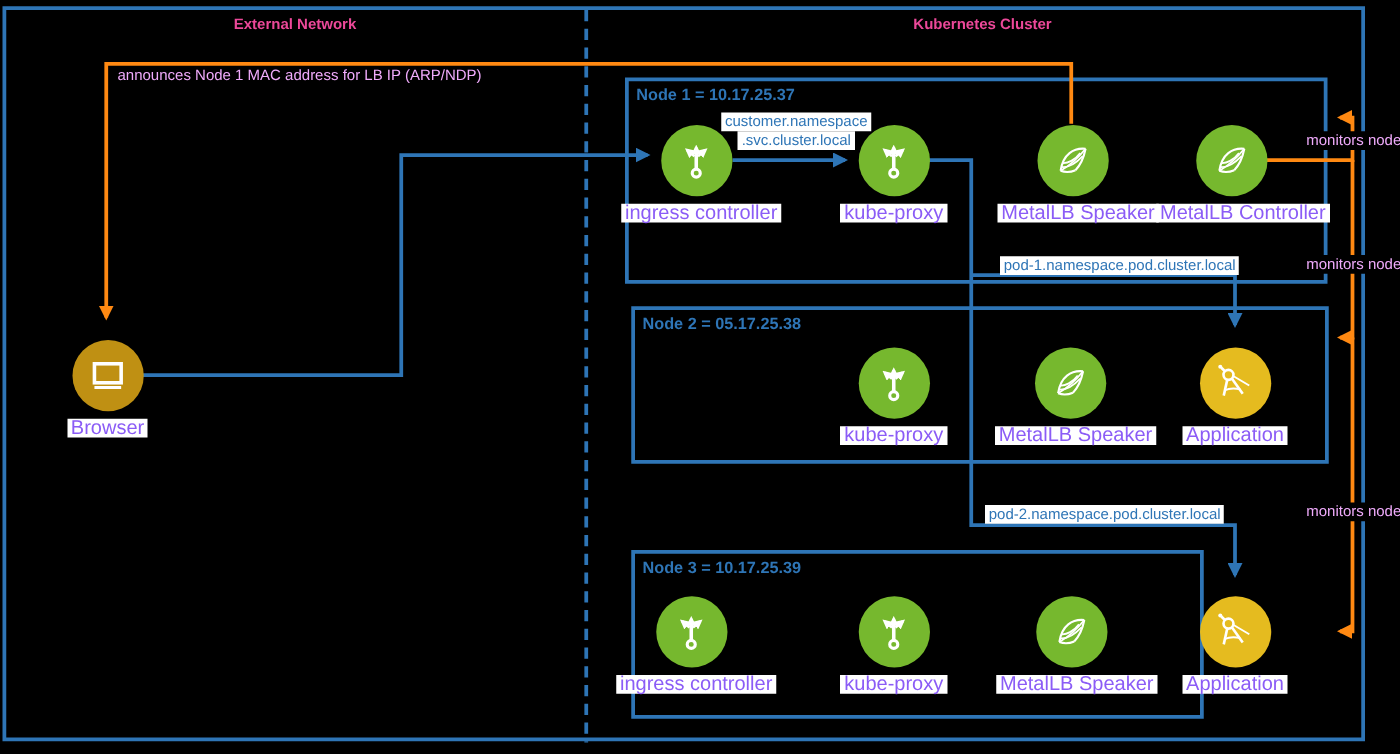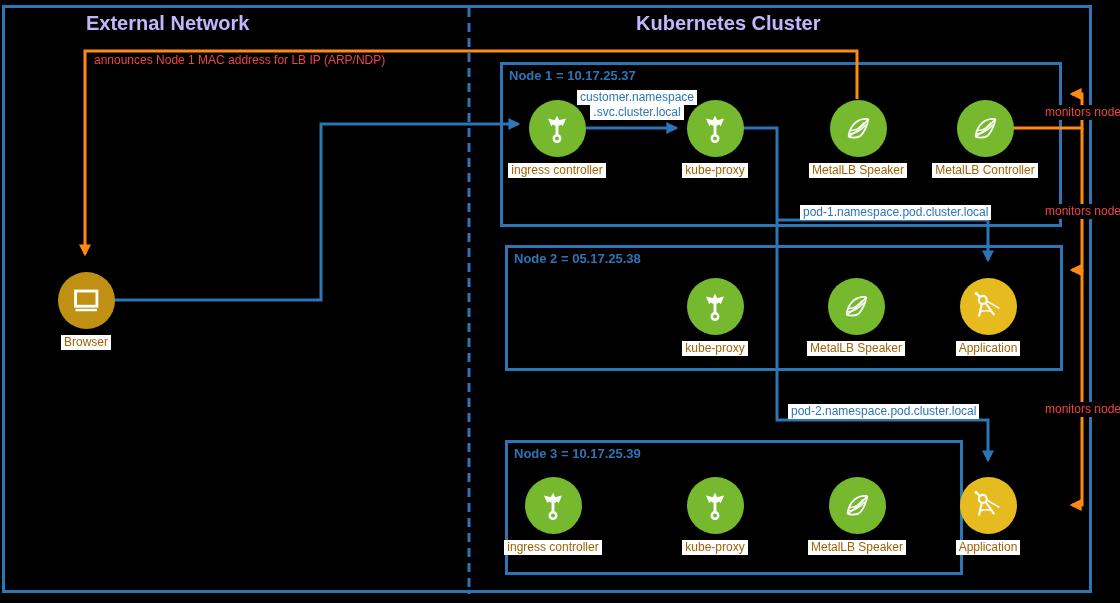--- a/index.html
+++ b/index.html
@@ -1,35 +1,35 @@
 <!DOCTYPE html>
 <html><head>
 <meta charset="utf-8">
 <style>
   html,body{margin:0;padding:0;background:#000;}
   .canvas{position:relative;width:1120px;height:603px;background:#000;overflow:hidden;
           font-family:"Liberation Sans",sans-serif;}
   .frame{position:absolute;left:2px;top:5px;width:1090px;height:588px;
          border:3px solid #2e75b6;box-sizing:border-box;z-index:1;}
   .overlay{position:absolute;left:0;top:0;width:1120px;height:603px;z-index:2;pointer-events:none;}
-  .section-title{position:absolute;z-index:4;color:#c4b5fd;font-weight:bold;font-size:20px;
-                 width:300px;}
+  .section-title{position:absolute;z-index:4;color:#ec4899;font-weight:bold;font-size:12px;
+                 text-align:center;width:300px;}
   .node-box{position:absolute;border:3px solid #2e75b6;box-sizing:border-box;z-index:1;}
   .node-title{position:absolute;left:6px;top:3px;color:#2e75b6;font-weight:bold;font-size:13px;z-index:4;}
   .comp{position:absolute;width:120px;text-align:center;z-index:3;}
   .circle{width:57px;height:57px;border-radius:50%;margin:0 auto;display:flex;
           align-items:center;justify-content:center;}
   .green{background:#76b82e;}
   .gold{background:#e5bb1f;}
   .bgold{background:#bf9013;}
-  .comp-label{display:inline-block;margin-top:6px;background:#fff;color:#a16207;font-size:12px;
+  .comp-label{display:inline-block;margin-top:6px;background:#fff;color:#8b5cf6;font-size:16px;
               line-height:15px;padding:0 3px;white-space:nowrap;}
   .float-label{position:absolute;z-index:4;font-size:12px;line-height:15px;text-align:center;}
   .white-tag{display:inline-block;background:#fff;color:#2e75b6;padding:0 3px;white-space:nowrap;}
-  .orange-tag{display:inline-block;background:#000;color:#ef4444;padding:0 3px;white-space:nowrap;}
+  .orange-tag{display:inline-block;background:#000;color:#f0abfc;padding:0 3px;white-space:nowrap;}
   .icon{width:38px;height:38px;display:block;}
   svg .wstroke{stroke:#fff;fill:none;}
 </style>
 </head>
 <body>
 
 <div class="canvas">
 
   <svg width="0" height="0" style="position:absolute" aria-hidden="true">
     <defs>

